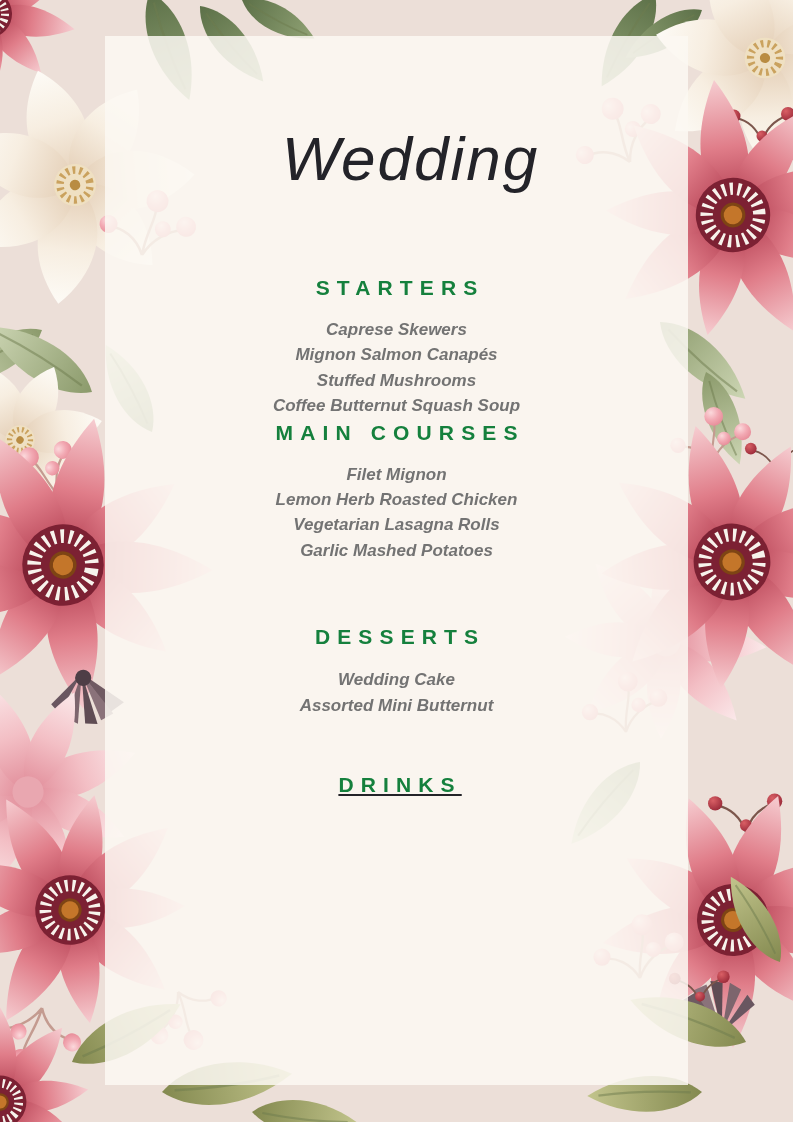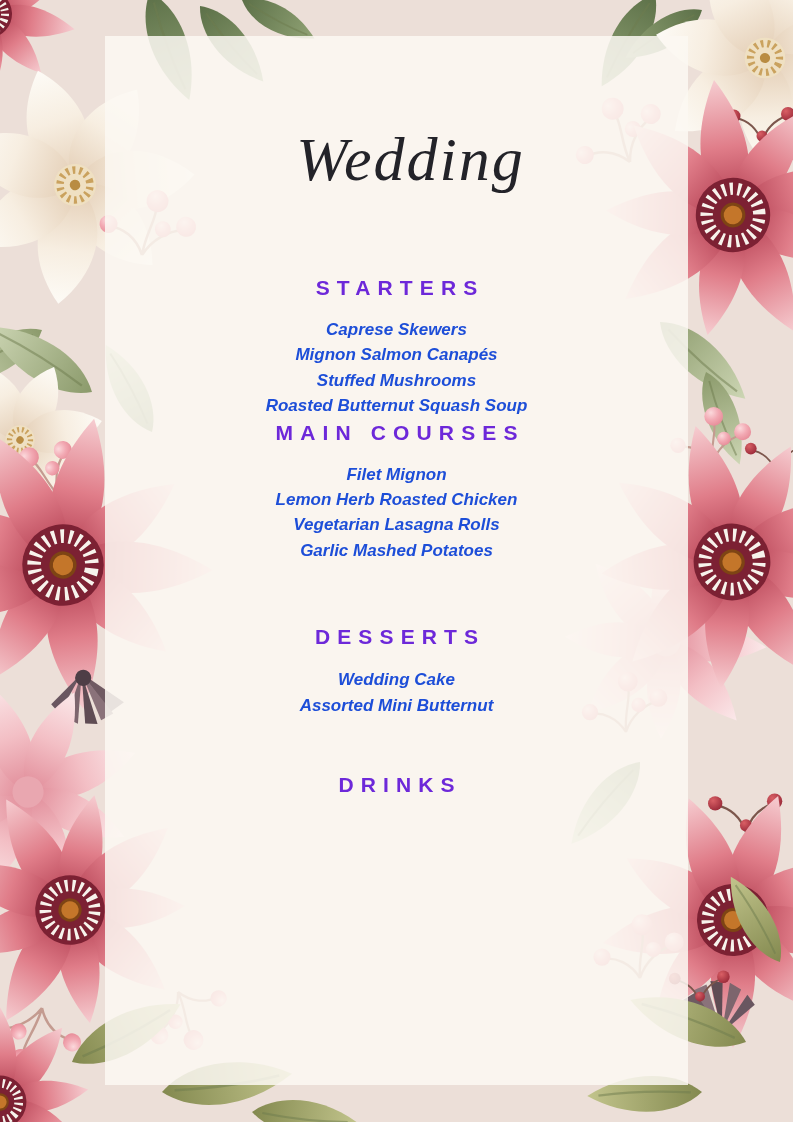--- a/index.html
+++ b/index.html
@@ -12,36 +12,36 @@
   .card{
     position:absolute;left:105px;top:36px;width:583px;height:1049px;
     background:var(--cardOverlay,rgba(251,248,242,0.86));
   }
   .content{
     position:absolute;left:0;top:0;width:100%;height:100%;
     text-align:center;color:var(--text,#232328);
   }
   .title{
     margin:84px 0 0 0;
-    font-family:Liberation Serif, serif;font-style:italic;font-weight:400;
+    font-family:Liberation Sans, sans-serif;font-style:italic;font-weight:400;
     font-size:62px;line-height:78px;letter-spacing:2px;color:#232329;padding-left:28px;
   }
   .sec-title{
     margin:0;font-size:21px;font-weight:700;letter-spacing:.34em;text-indent:.34em;
-    line-height:28px;color:#6d28d9;
+    line-height:28px;color:#15803d;
   }
   .items{margin-top:15px;}
   .item{
-    font-style:italic;font-weight:700;font-size:17px;line-height:25.4px;color:#1d4ed8;
+    font-style:italic;font-weight:700;font-size:17px;line-height:25.4px;color:#737373;
   }
   #sec-starters{margin-top:76px;}
   #sec-main-courses{}
   #sec-desserts{margin-top:60px;}
   #sec-desserts .items{margin-top:16px;}
-  #sec-drinks{margin-top:53px;}
+  #sec-drinks{margin-top:53px;text-decoration:underline;}
   #sec-drinks .items{margin-top:16px;}
 </style>
 </head>
 <body>
 
 <div class="stage">
 
   <svg class="floral" viewBox="0 0 793 1122" aria-hidden="true">
     <defs>
       <linearGradient id="pr" x1="0" y1="0" x2="0" y2="1">
@@ -210,21 +210,21 @@
       <h1 class="title">
         <span>Wedding</span><br>
       </h1>
 
       <section class="sec" id="sec-starters">
         <h2 class="sec-title">STARTERS</h2>
         <div class="items">
           <div class="item">Caprese Skewers</div>
           <div class="item">Mignon Salmon Canapés</div>
           <div class="item">Stuffed Mushrooms</div>
-          <div class="item">Roasted Butternut Squash Soup</div>
+          <div class="item">Coffee Butternut Squash Soup</div>
         </div>
       </section>
 
       <section class="sec" id="sec-main-courses">
         <h2 class="sec-title">MAIN COURSES</h2>
         <div class="items">
           <div class="item">Filet Mignon</div>
           <div class="item">Lemon Herb Roasted Chicken</div>
           <div class="item">Vegetarian Lasagna Rolls</div>
           <div class="item">Garlic Mashed Potatoes</div>

